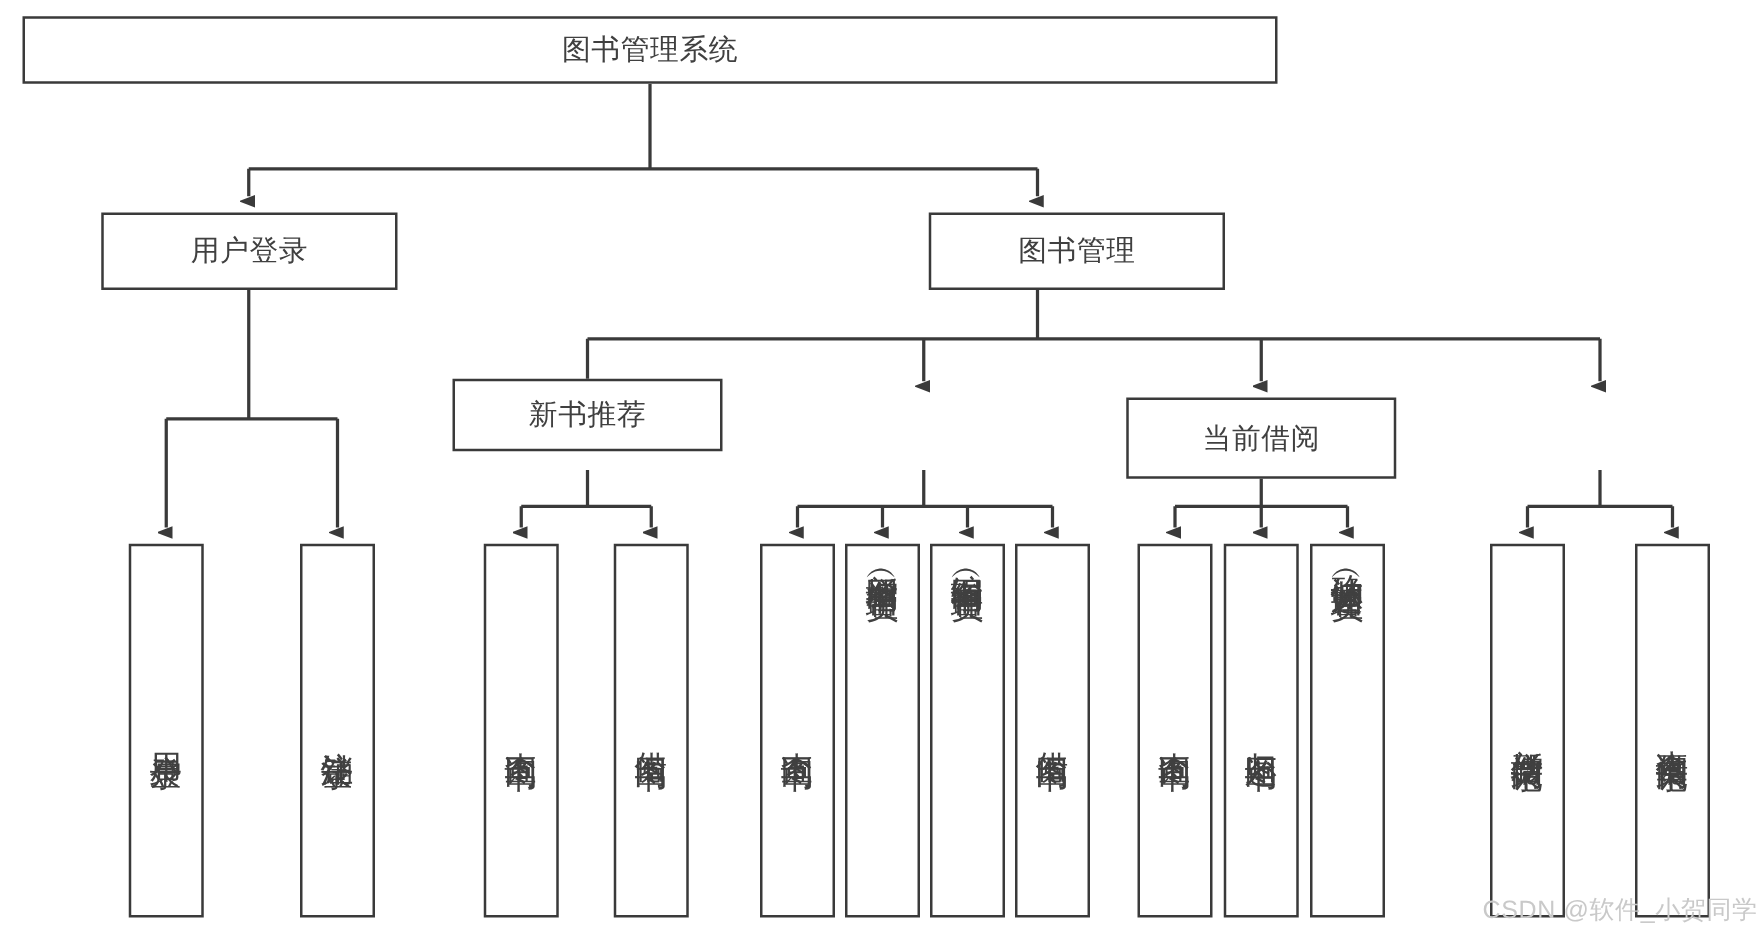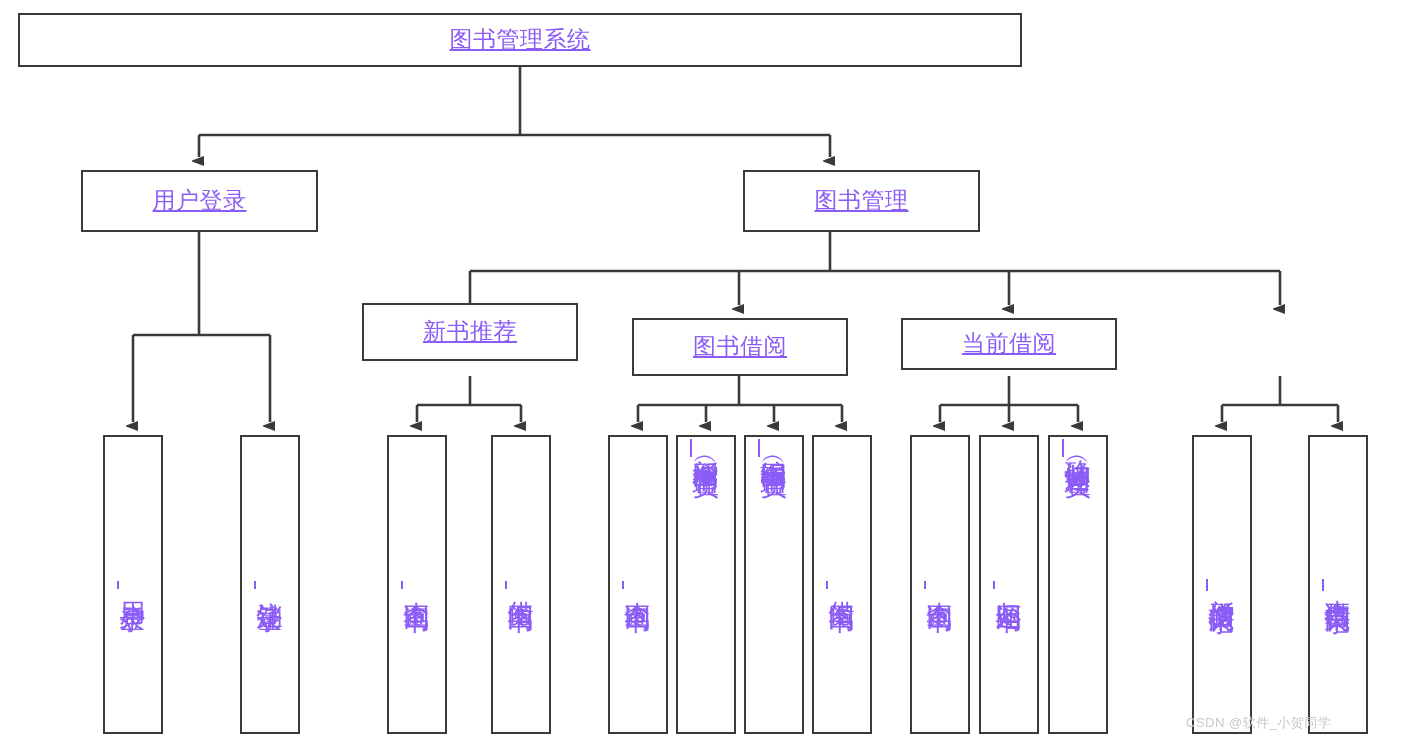--- a/index.html
+++ b/index.html
@@ -26,22 +26,21 @@
     pointer-events: none;
   }
   .node {
     position: absolute;
     box-sizing: border-box;
     background: #ffffff;
     border: 2.5px solid #3a3a3a;
     display: flex;
     align-items: center;
     justify-content: center;
-    color: #8b5cf6;
-    text-decoration: underline;
+    color: #404040;
   }
   .node .lbl {
     display: block;
     text-align: center;
     line-height: 1.12;
     letter-spacing: 0.5px;
   }
   
   .node.h .lbl {
     font-size: 23px;
@@ -66,21 +65,21 @@
   }
   
   .node.v.mid {
     align-items: center;
     padding-top: 0;
   }
   .watermark {
     position: absolute;
     left: 1186px;
     top: 714px;
-    font-size: 13px;
+    font-size: 20px;
     color: #c9c9c9;
     white-space: nowrap;
     letter-spacing: 0.5px;
   }
 </style>
 </head>
 <body>
 
 <div id="canvas">
 
@@ -143,24 +142,21 @@
   <div class="node h" style="left:81px; top:170px; width:237px; height:62px;">
     <span class="lbl">用户登录</span>
   </div>
   <div class="node h" style="left:711px; top:170px; width:237px; height:62px;margin-left:32px;">
     <span class="lbl">图书管理</span>
   </div>
 
   <div class="node h" style="left:362px; top:303px; width:216px; height:58px;">
     <span class="lbl">新书推荐</span>
   </div>
-  <div class="node h" style="left:632px; top:318px; width:216px; height:58px;">
-    <span class="lbl">图书借阅</span>
-  </div>
-  <div class="node h" style="left:901px; top:318px; width:216px; height:52px;align-items:center;">
+  <div class="node h" style="left:901px; top:318px; width:216px; height:65px;align-items:center;">
     <span class="lbl">当前借阅</span>
   </div>
 
   <div class="node v mid" style="left:103px; top:435px; width:60px; height:299px;">
     <span class="lbl">用户登录</span>
   </div>
   <div class="node v mid" style="left:240px; top:435px; width:60px; height:299px;">
     <span class="lbl">注销登录</span>
   </div>
 

